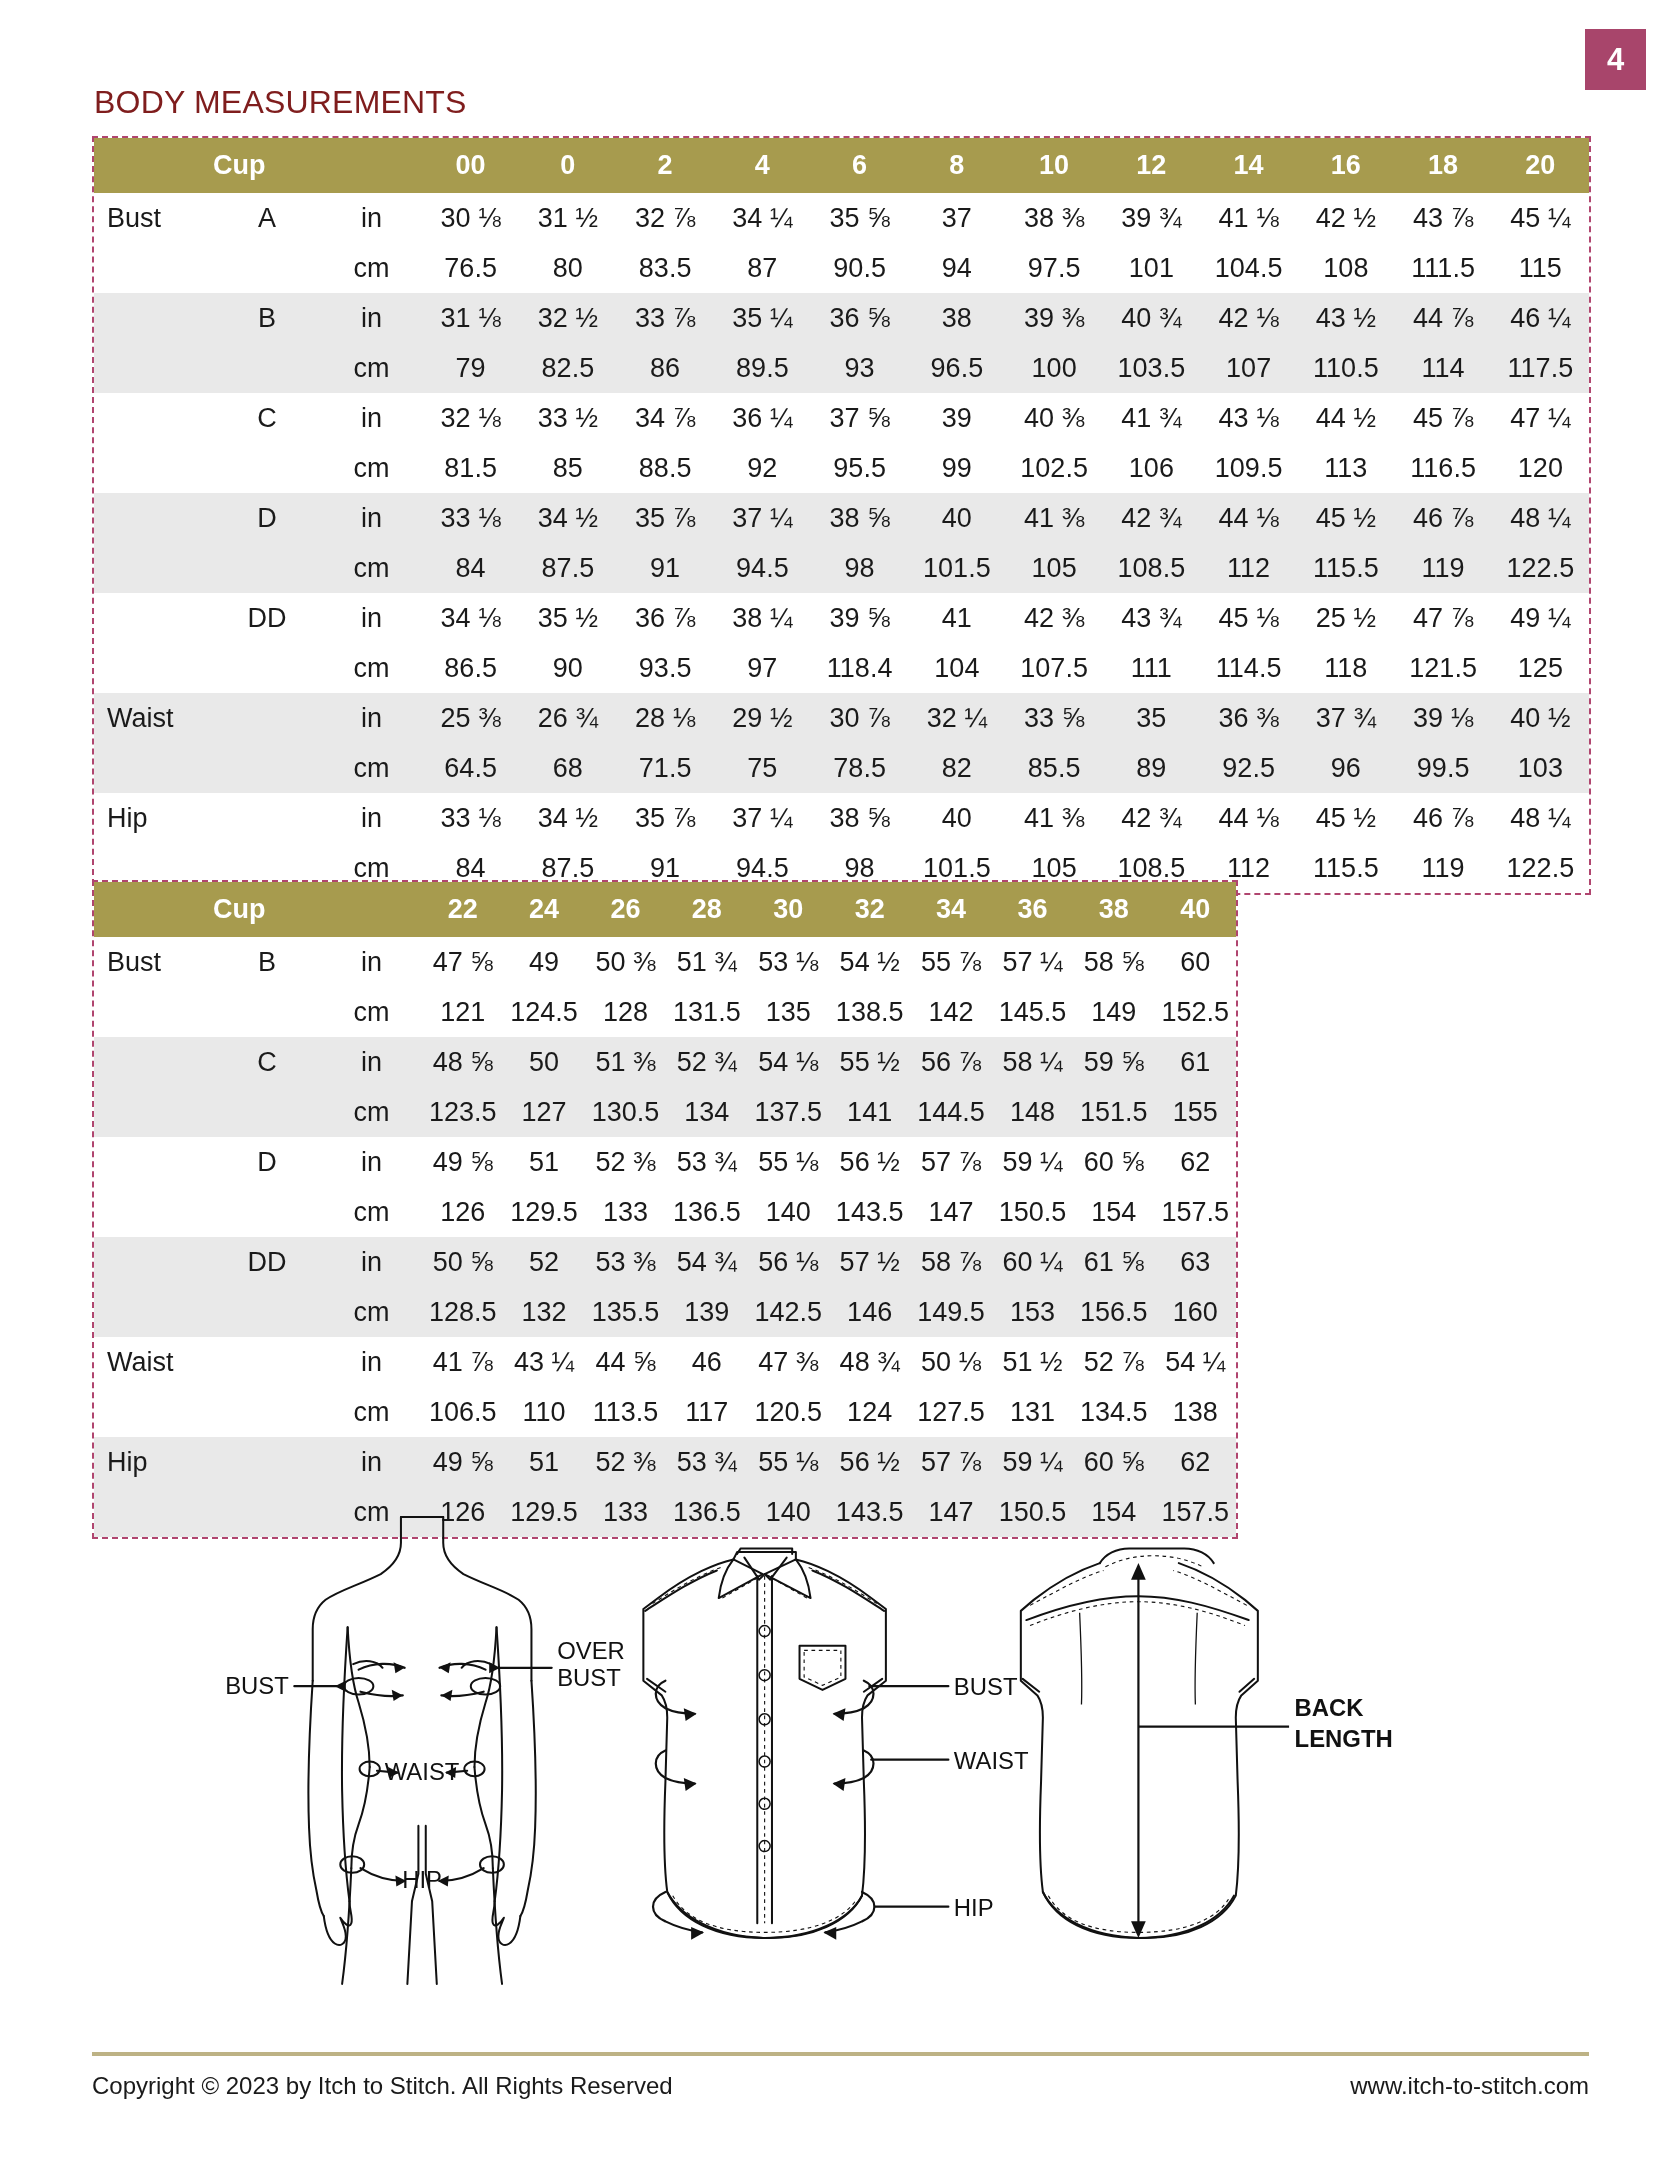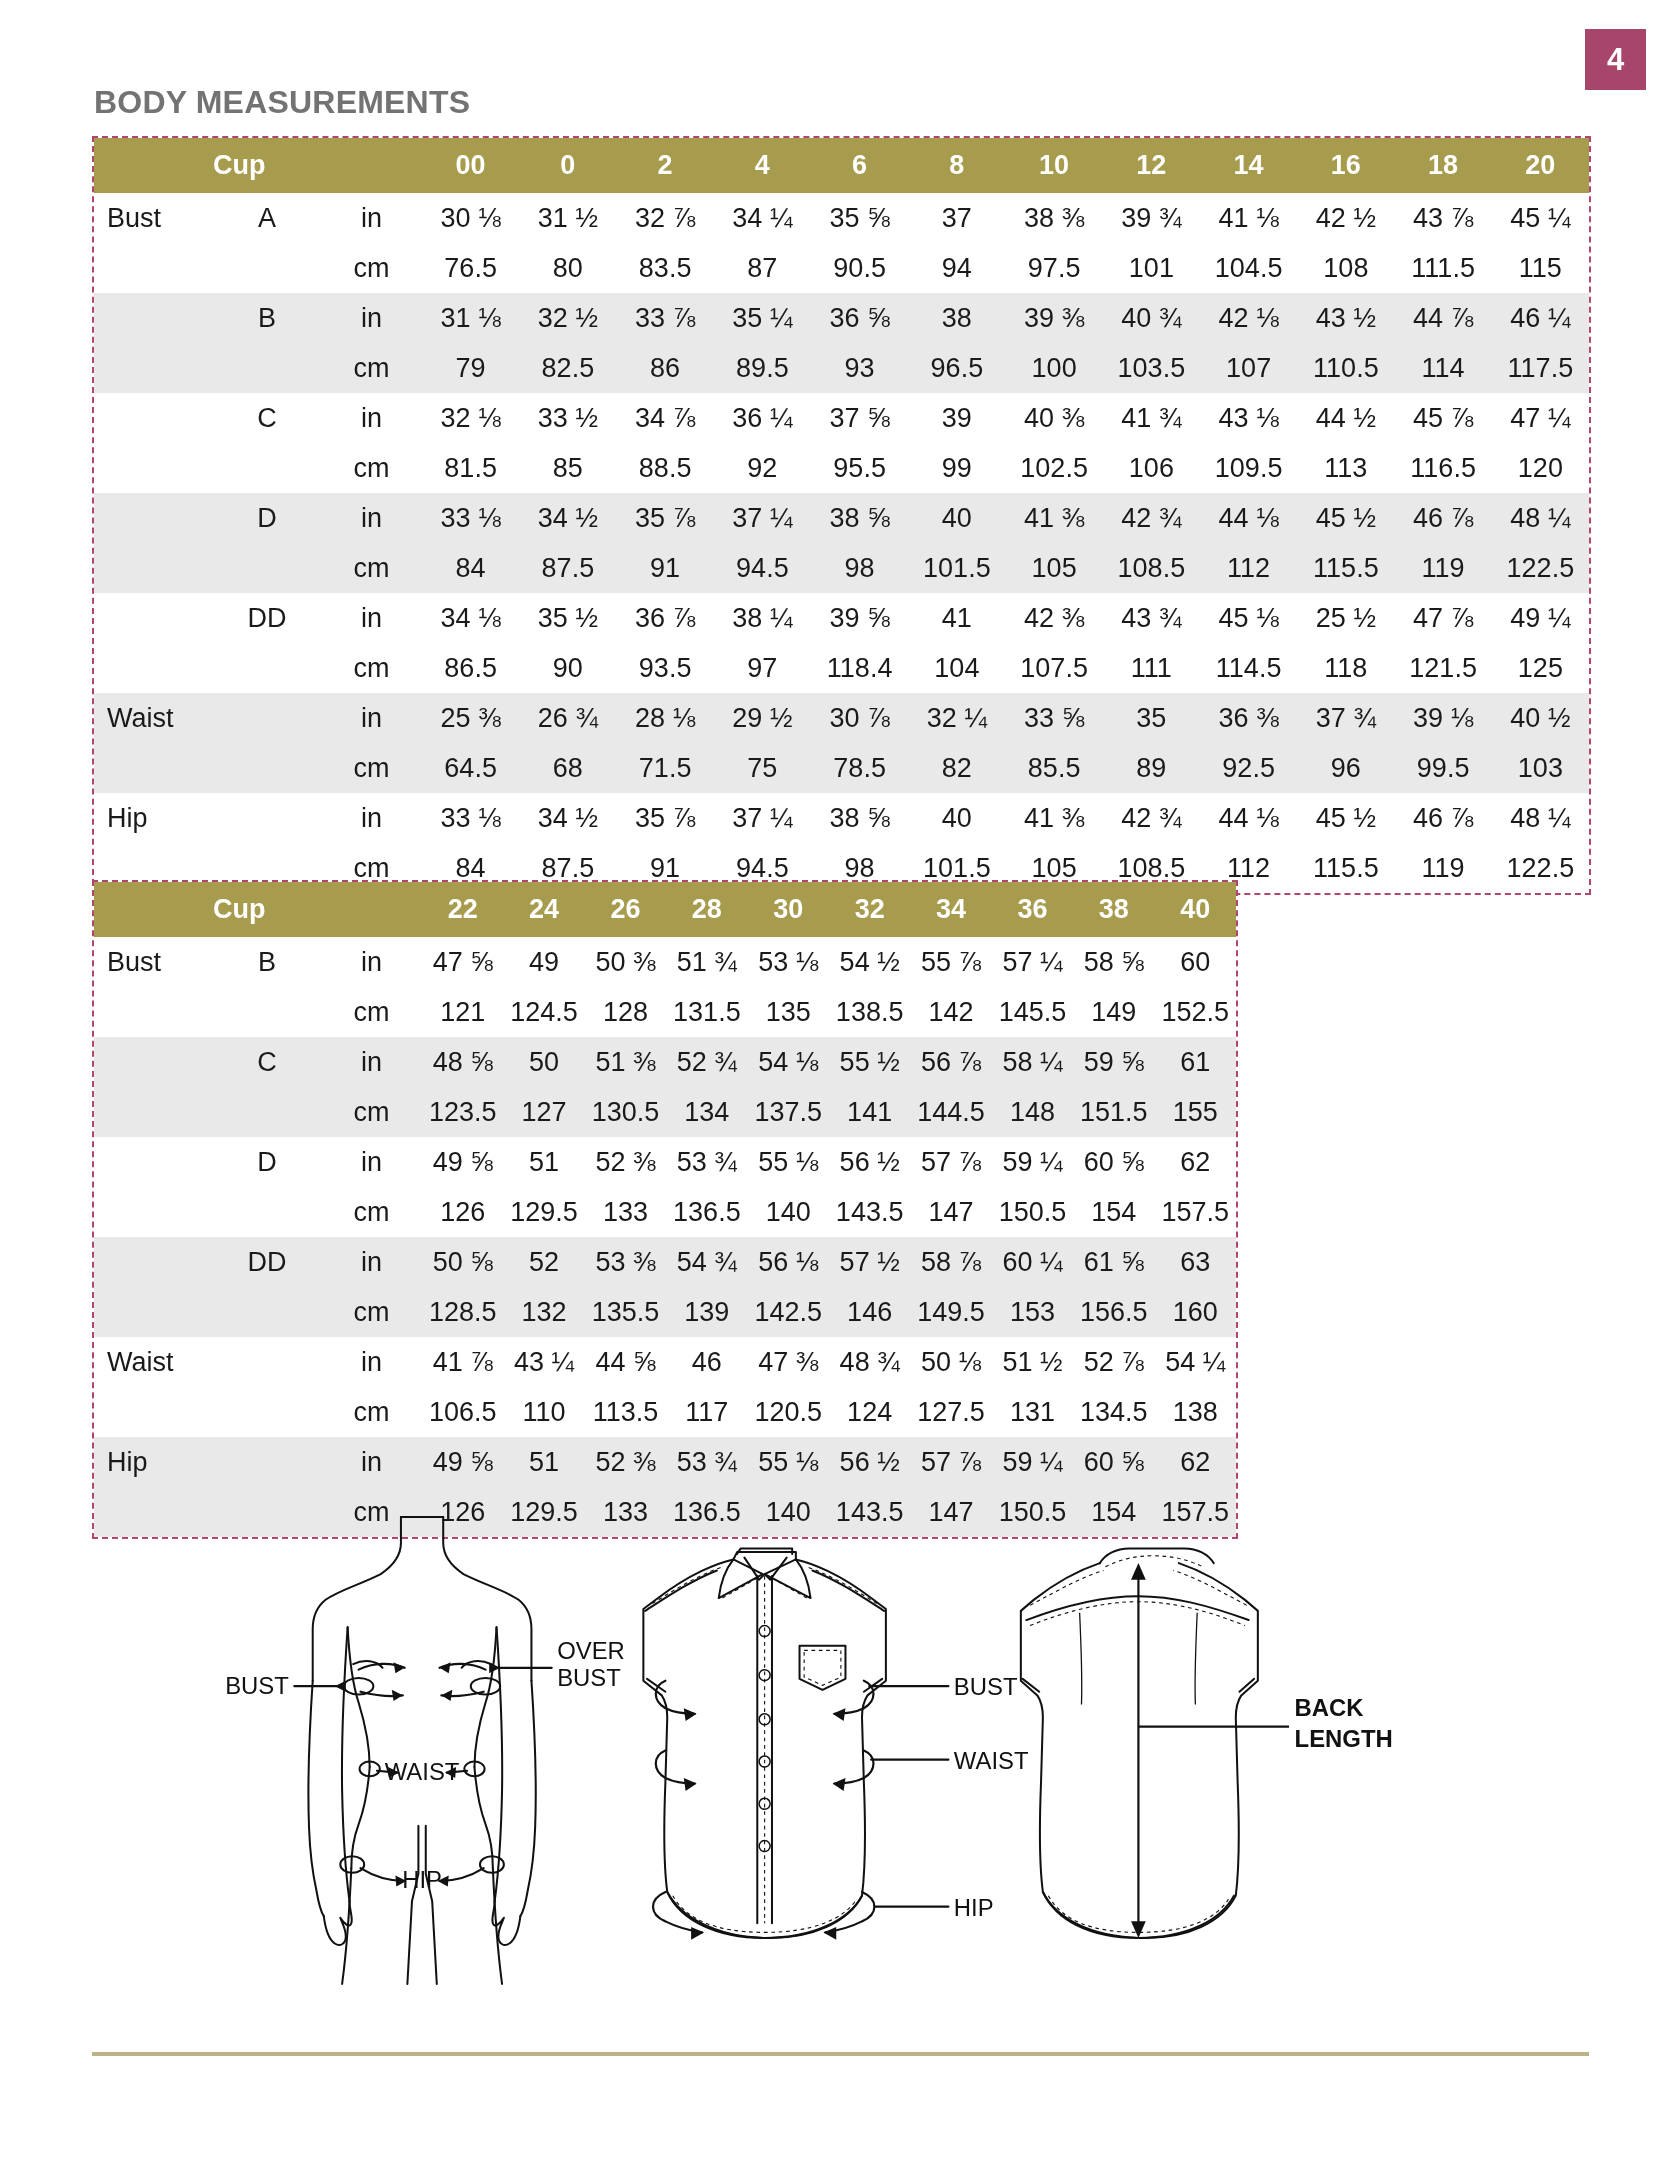--- a/index.html
+++ b/index.html
@@ -18,22 +18,22 @@
     background: #a8456b;
     color: #ffffff;
     font-size: 31px; font-weight: bold;
     display: flex; align-items: center; justify-content: center;
     letter-spacing: 0px;
   }
 
   
   .section-title {
     position: absolute; left: 94px; top: 84px;
-    font-size: 32px; font-weight: bold;
-    color: #737373;
+    font-size: 32px; font-weight: normal;
+    color: #7f1d1d;
     letter-spacing: 0.2px;
   }
 
   
   .table-wrap { position: absolute; border: 2.8px dashed #b0456f; background:#fff; }
   #table1 { left: 92px; top: 136px; width: 1499px; }
   #table2 { left: 92px; top: 880px; width: 1146px; }
 
   table.meas { border-collapse: collapse; width: 100%; table-layout: fixed; }
   table.meas td, table.meas th {
@@ -765,15 +765,19 @@
           <polygon points="130,470 122,452 138,452"></polygon>
         </g>
         <text class="dl" x="300" y="228">BACK</text>
         <text class="dl" x="300" y="262">LENGTH</text>
       </svg>
     </div>
 
   </div>
 
   <div class="footer-rule"></div>
+  <div class="footer">
+    <span>Copyright © 2023 by Itch to Stitch. All Rights Reserved</span>
+    <span>www.itch-to-stitch.com</span>
+  </div>
 
 </div>
 
 
 </body></html>

